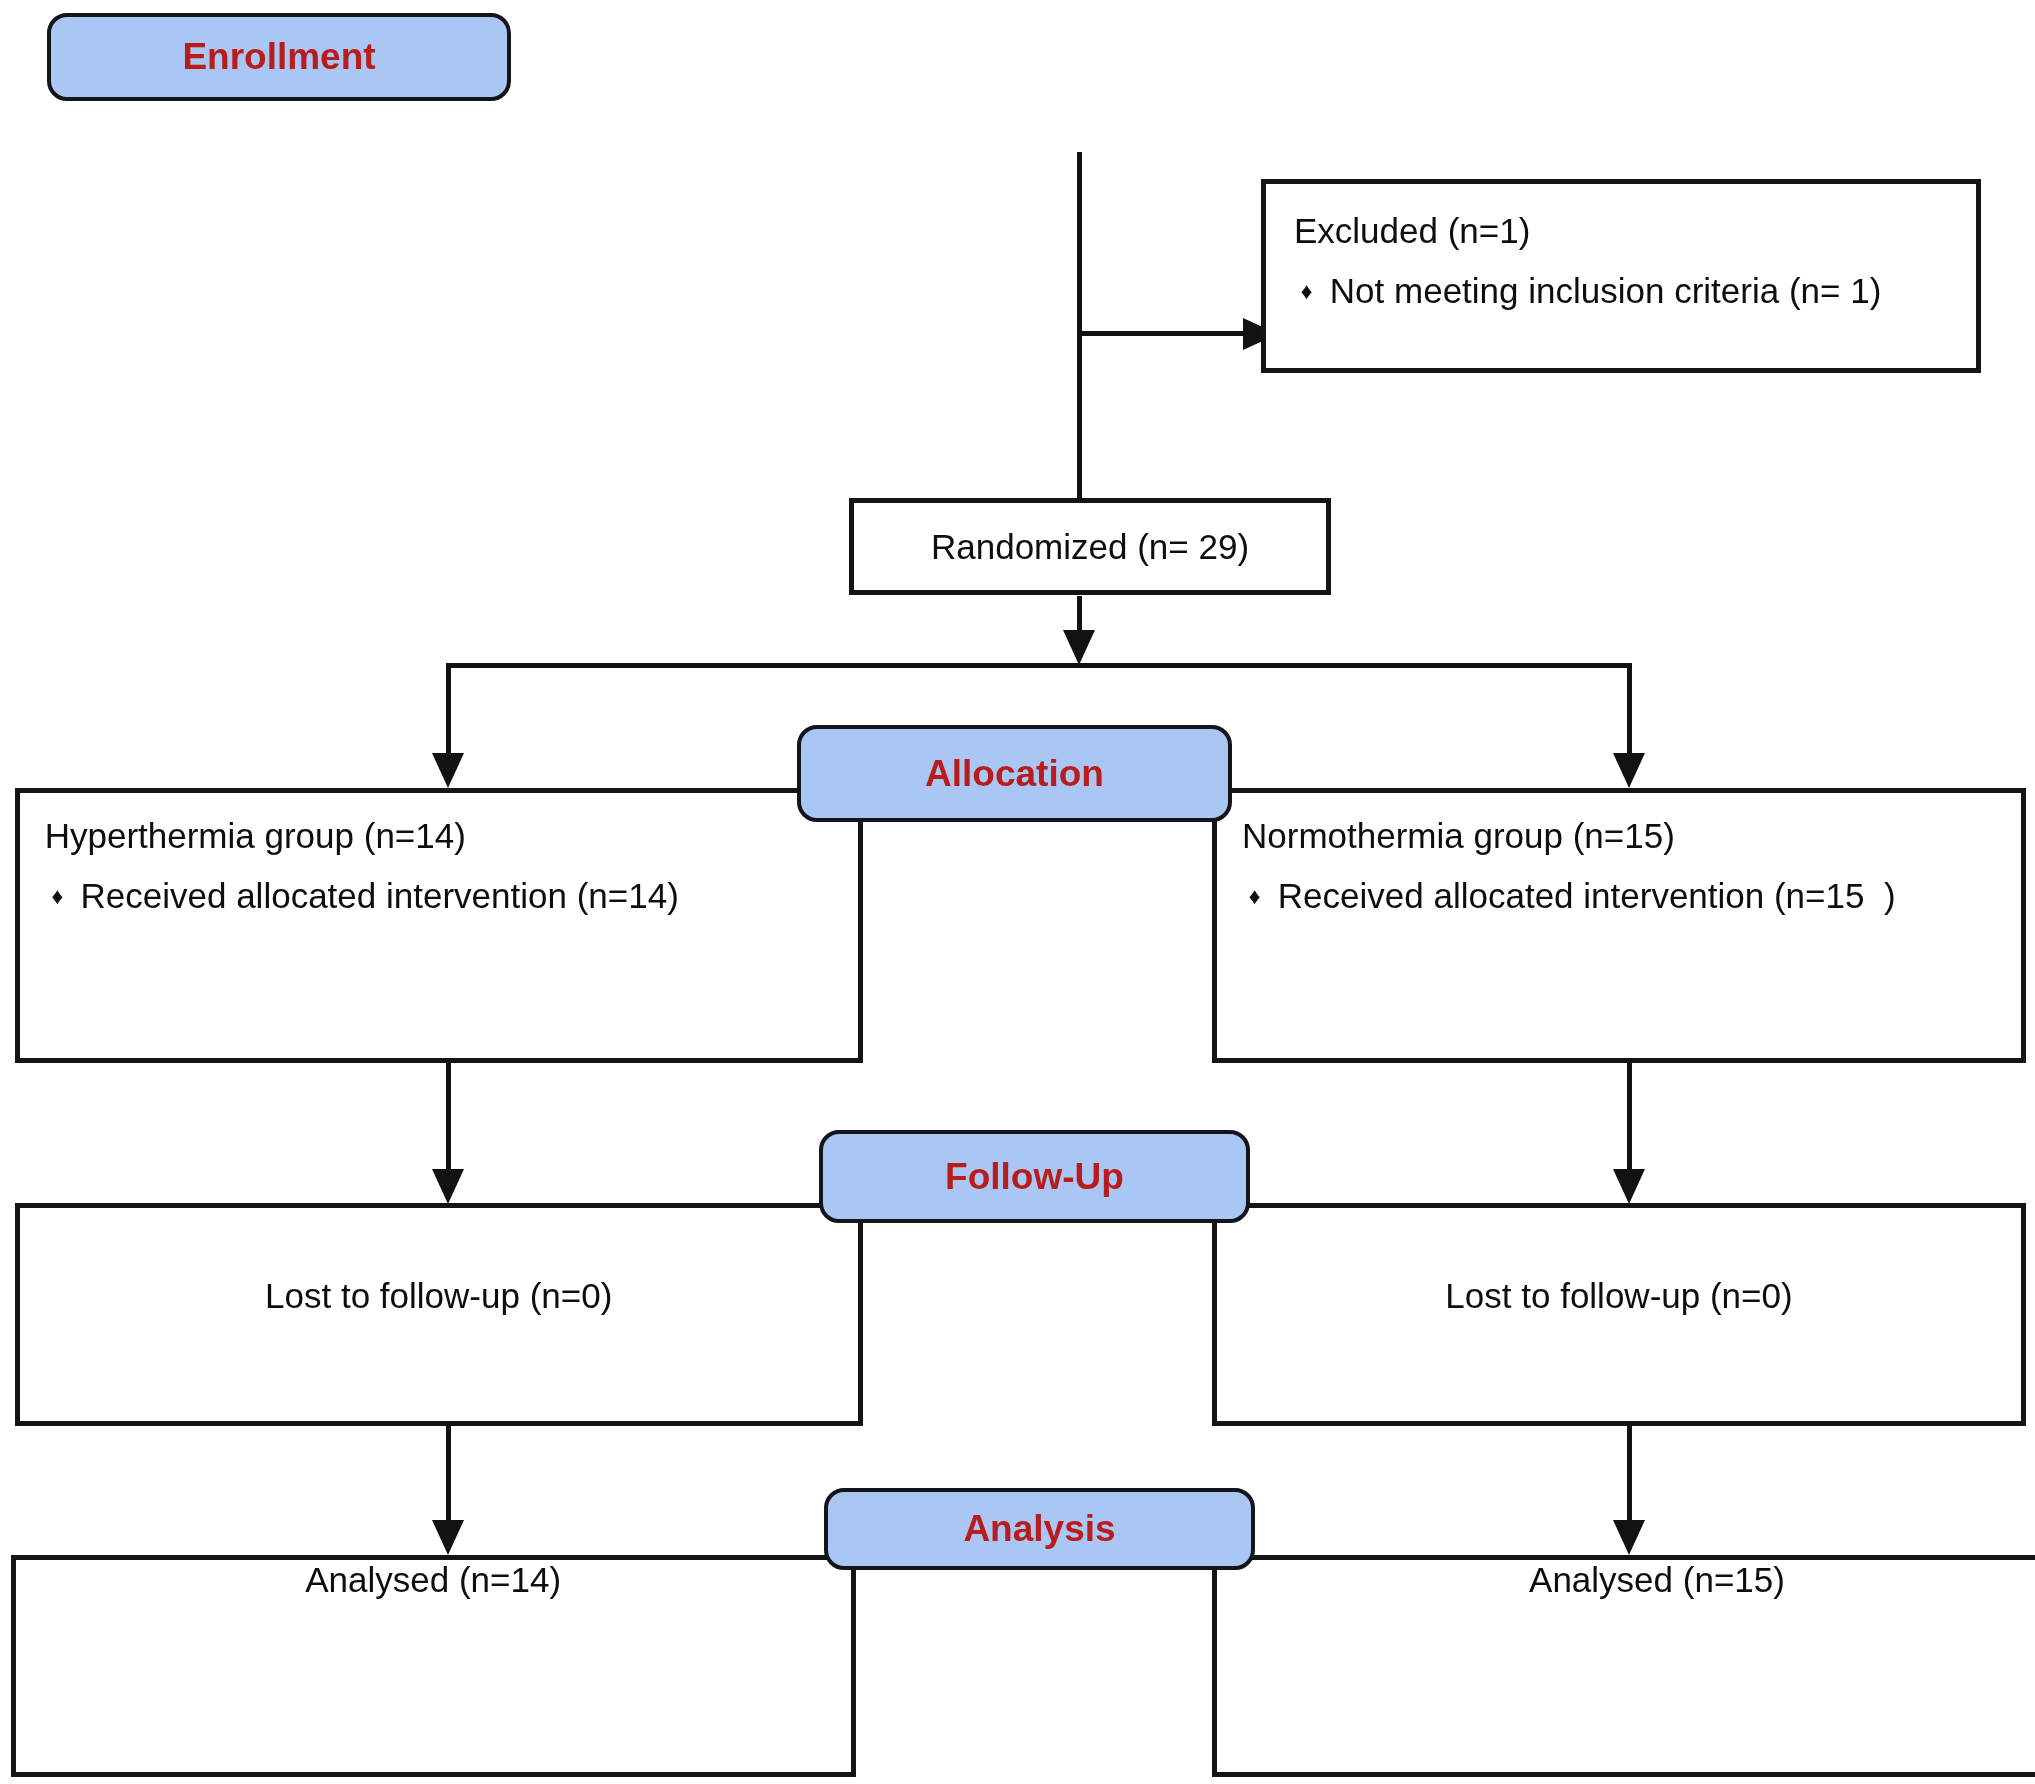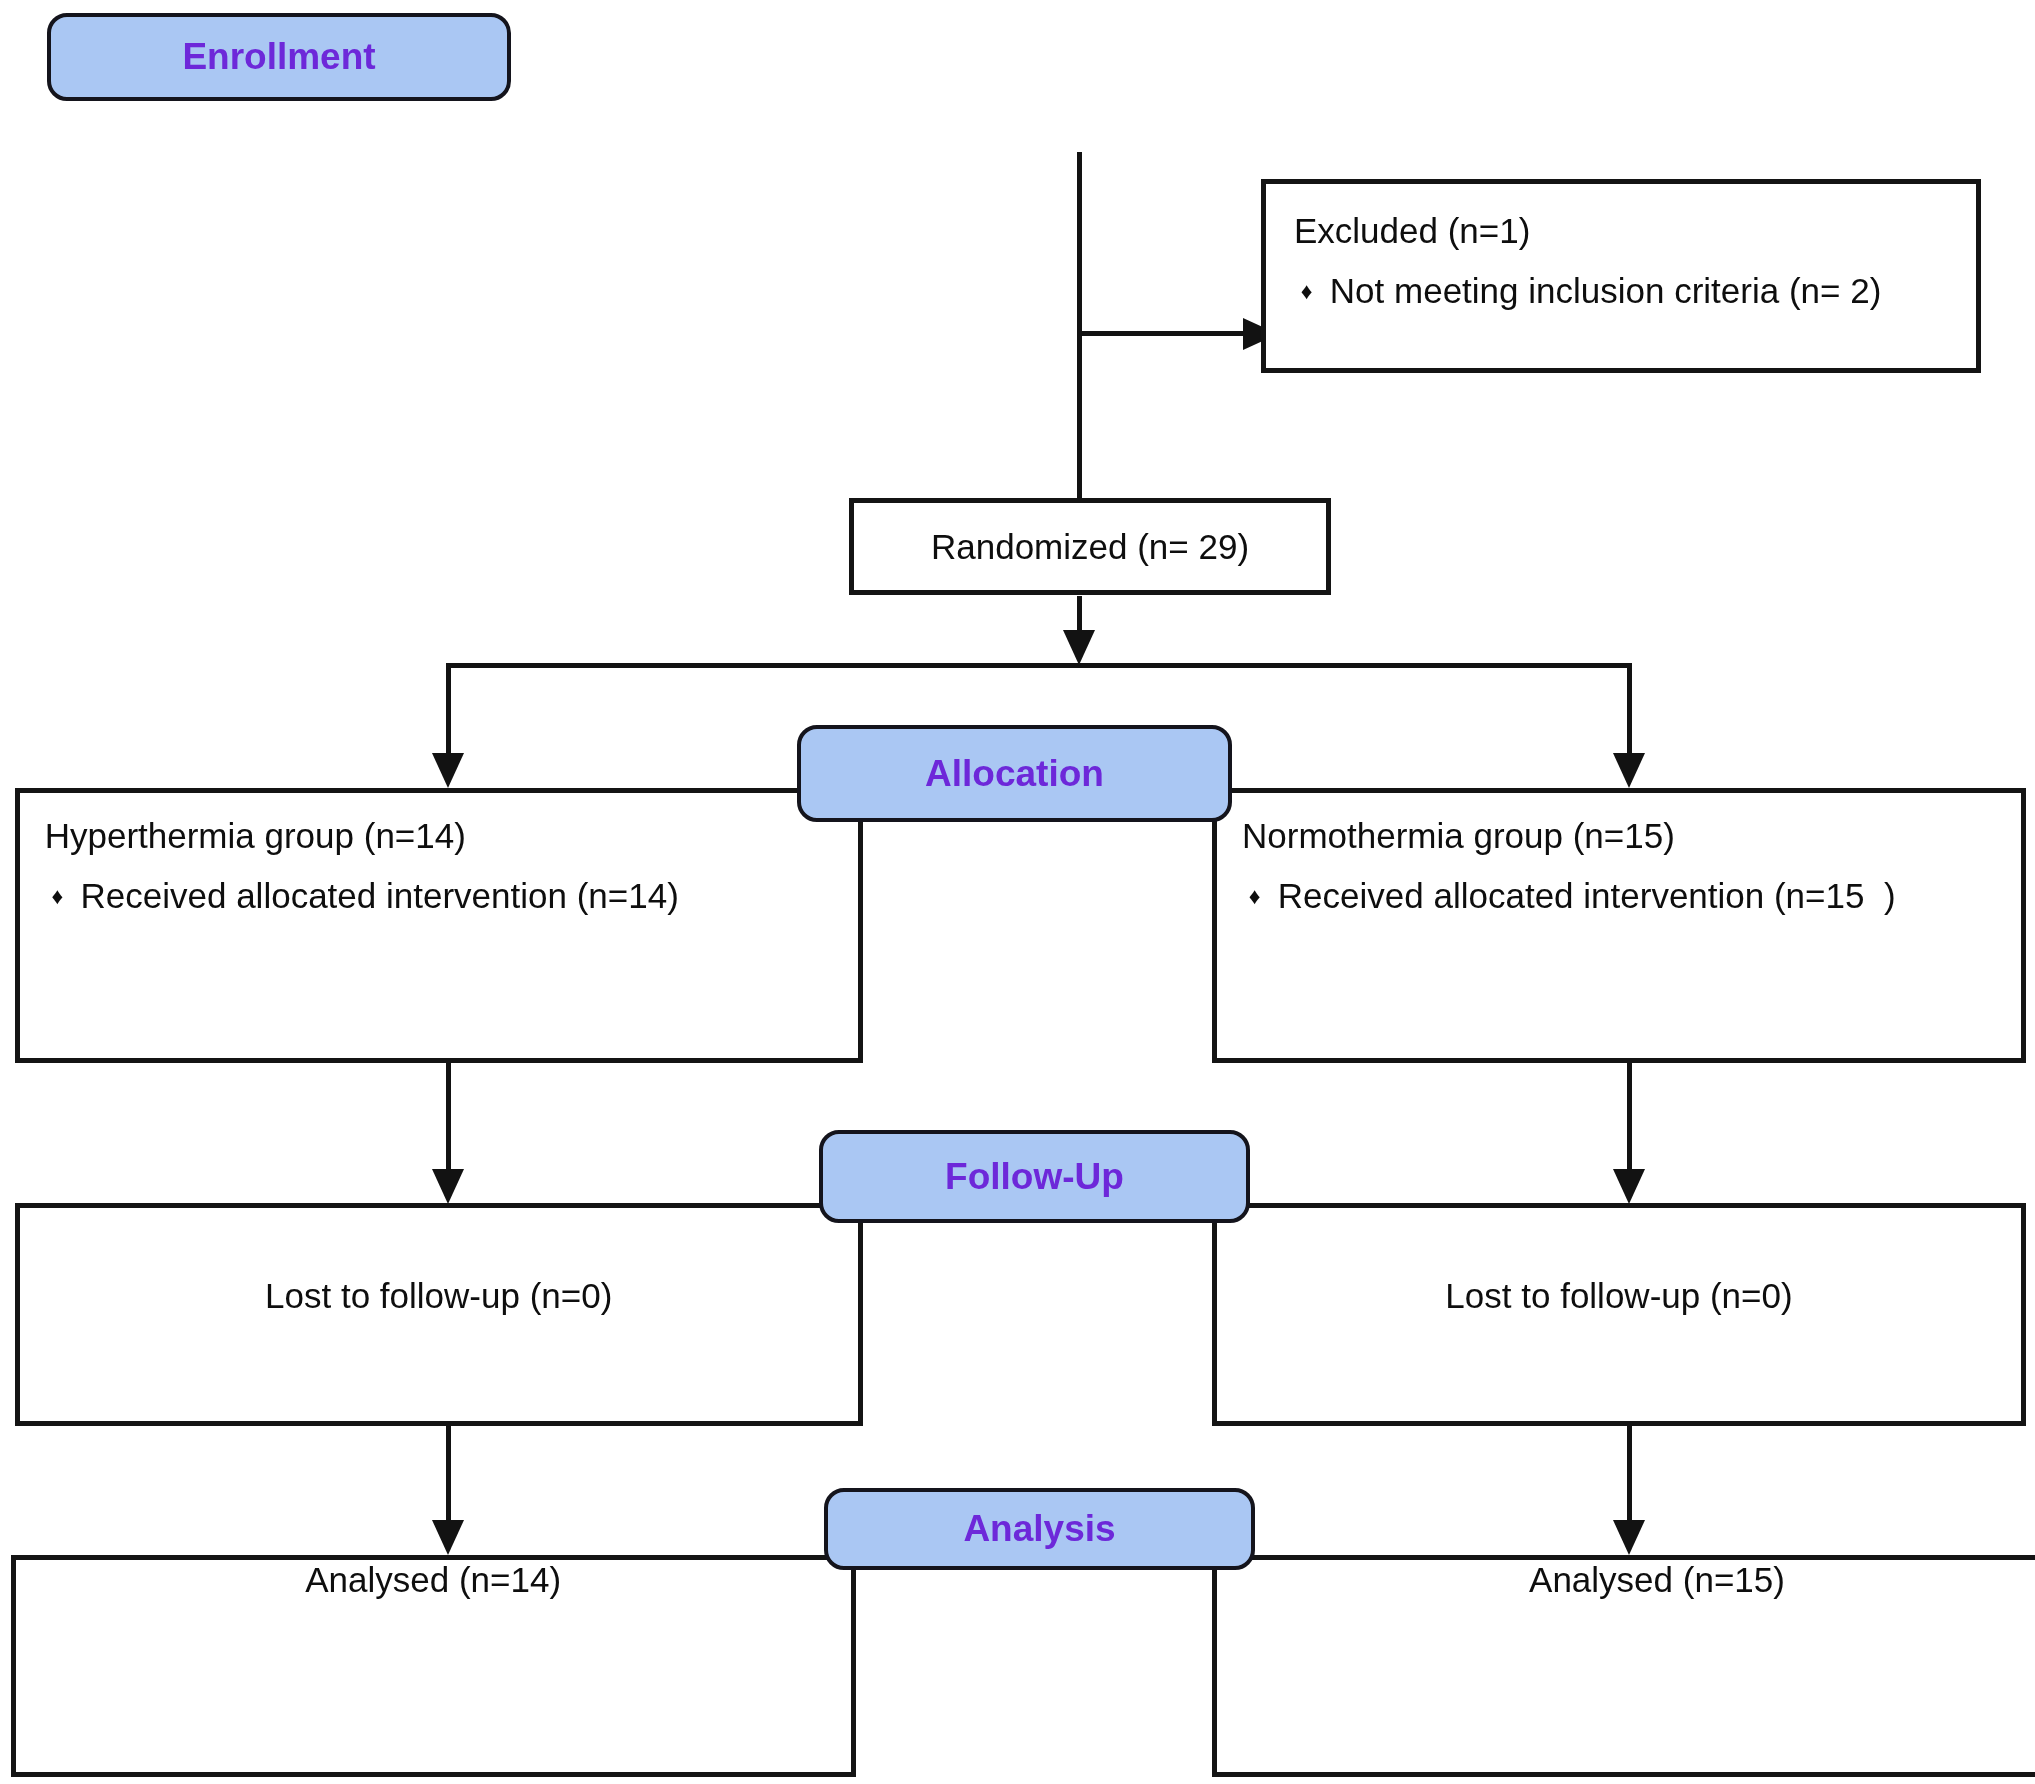--- a/index.html
+++ b/index.html
@@ -29,21 +29,21 @@
   }
   
   .stage{
     position:absolute;
     background:#aac7f3;
     border:4.7px solid #14141c;
     border-radius:20px;
     box-sizing:border-box;
     display:flex;align-items:center;justify-content:center;
     font-size:37px;font-weight:bold;
-    color:#6d28d9;
+    color:#b91c1c;
     z-index:5;
   }
   
   .vline{position:absolute;width:4.7px;background:#121212;}
   .hline{position:absolute;height:4.7px;background:#121212;}
   .arrow-down{
     position:absolute;width:0;height:0;
     border-left:16.7px solid transparent;
     border-right:16.7px solid transparent;
     border-top:35px solid #121212;
@@ -97,21 +97,21 @@
   <div class="vline" style="left:446px;top:1424px;height:100px;"></div>
   <div class="arrow-down" style="left:432px;top:1520px;"></div>
   <div class="vline" style="left:1627px;top:1424px;height:100px;"></div>
   <div class="arrow-down" style="left:1613px;top:1520px;"></div>
 
 
   <div class="node pad-excluded" style="left:1261px;top:179px;width:720px;height:194px;">
     <span class="box-title">Excluded (n=1)</span>
     <span class="bullet-row">
       <span class="bullet">♦</span>
-      <span class="bullet-text">Not meeting inclusion criteria (n= 2)</span>
+      <span class="bullet-text">Not meeting inclusion criteria (n= 1)</span>
     </span>
   </div>
 
   <div class="node center" style="left:849px;top:498px;width:482px;height:97px;">
     <span>Randomized (n= 29)</span>
   </div>
 
   <div class="node pad-group" style="left:14.7px;top:788px;width:848px;height:275px;">
     <span class="box-title">Hyperthermia group (n=14)</span>
     <span class="bullet-row">

